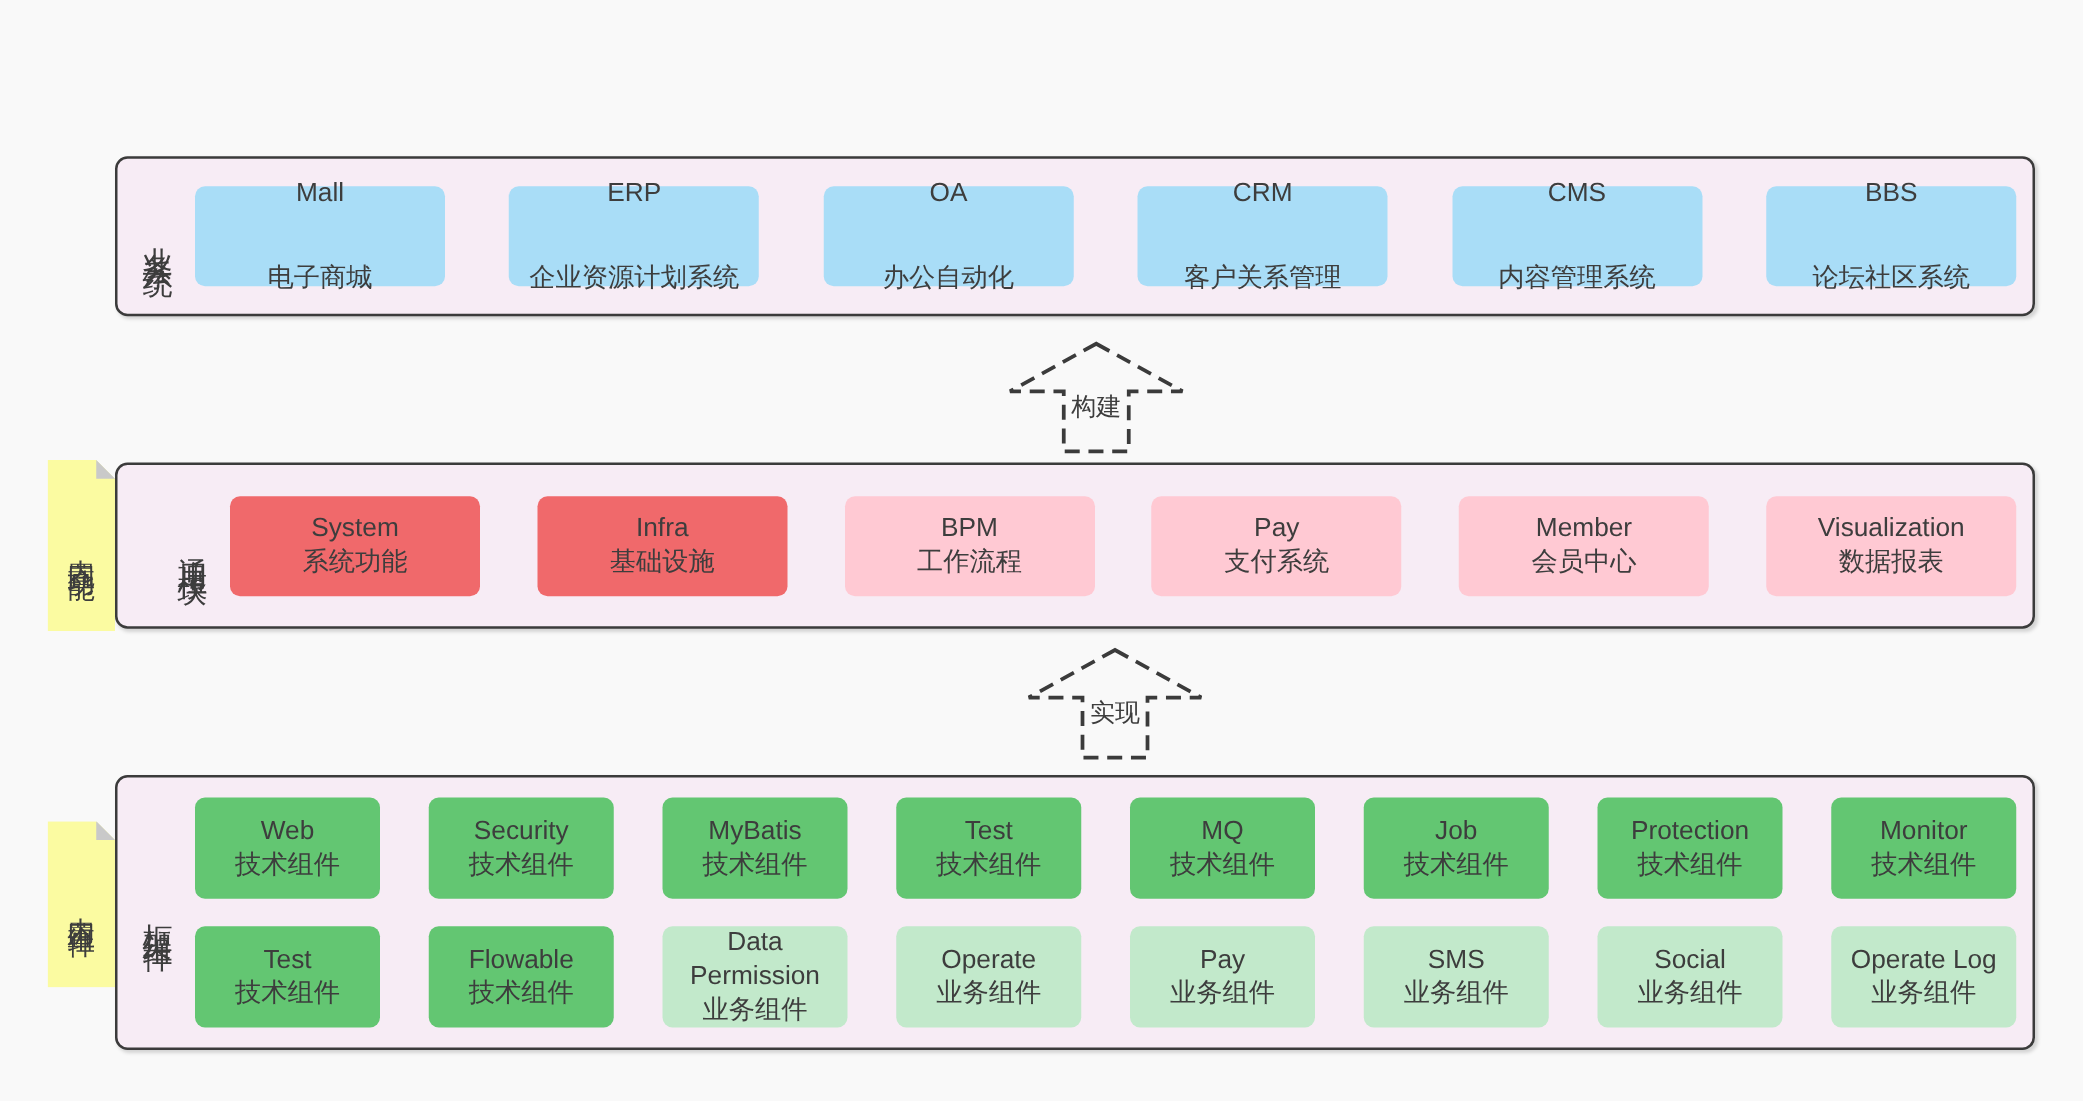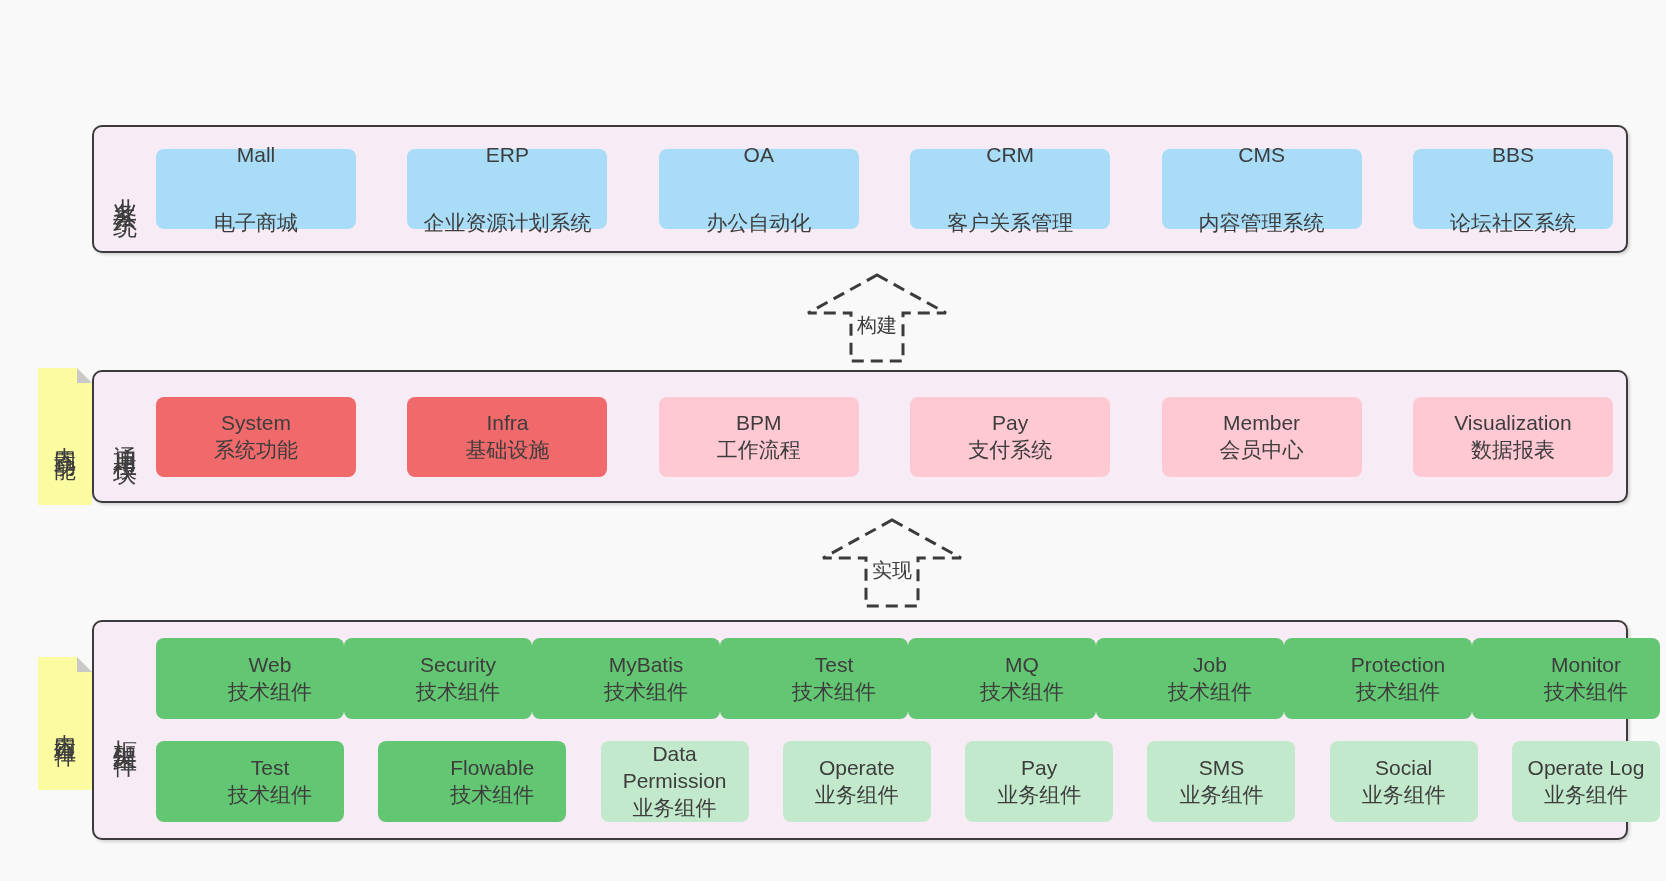--- a/index.html
+++ b/index.html
@@ -20,21 +20,21 @@
     position:absolute;
     left:92px;width:1536px;
     box-sizing:border-box;
     background:var(--band_bg,#f7ecf5);
     border:2px solid var(--band_border,#3b3b3b);
     border-radius:10px;
     box-shadow:2px 2px 3px rgba(0,0,0,0.15);
     display:flex;
   }
   .band-top{top:125px;height:128px;}
-  .band-mid{top:370px;height:133px;}
+  .band-mid{top:370px;height:133px;padding-left:28px;}
   .band-bottom{top:620px;height:220px;}
 
   .band-label{
     width:62px;flex:0 0 62px;
     display:flex;align-items:center;justify-content:center;
   }
   .vtext{
     writing-mode:vertical-lr;
     text-orientation:upright;
     font-size:24px;
@@ -65,21 +65,21 @@
     display:flex;flex-direction:column;
     align-items:center;justify-content:center;
     text-align:center;
     font-size:21px;line-height:1.28;
     color:var(--text,#3d3d3d);
   }
   .band-bottom .box{width:148px;height:81px;}
   .v-blue{background:var(--blue,#a9ddf7);gap:41px;}
   .v-red{background:var(--red,#f0696b);}
   .v-pink{background:var(--pink,#ffc9d3);align-items:center;}
-  .v-green{background:var(--green,#63c672);padding-left:40px;}
+  .v-green{background:var(--green,#63c672);}
   .v-lightgreen{background:var(--light_green,#c2e9cb);}
 
   
   .note{
     position:absolute;
     left:38px;width:54px;
     background:var(--yellow,#fbfba1);
     clip-path:polygon(0 0,calc(100% - 15px) 0,100% 15px,100% 100%,0 100%);
     display:flex;align-items:center;justify-content:center;
   }

